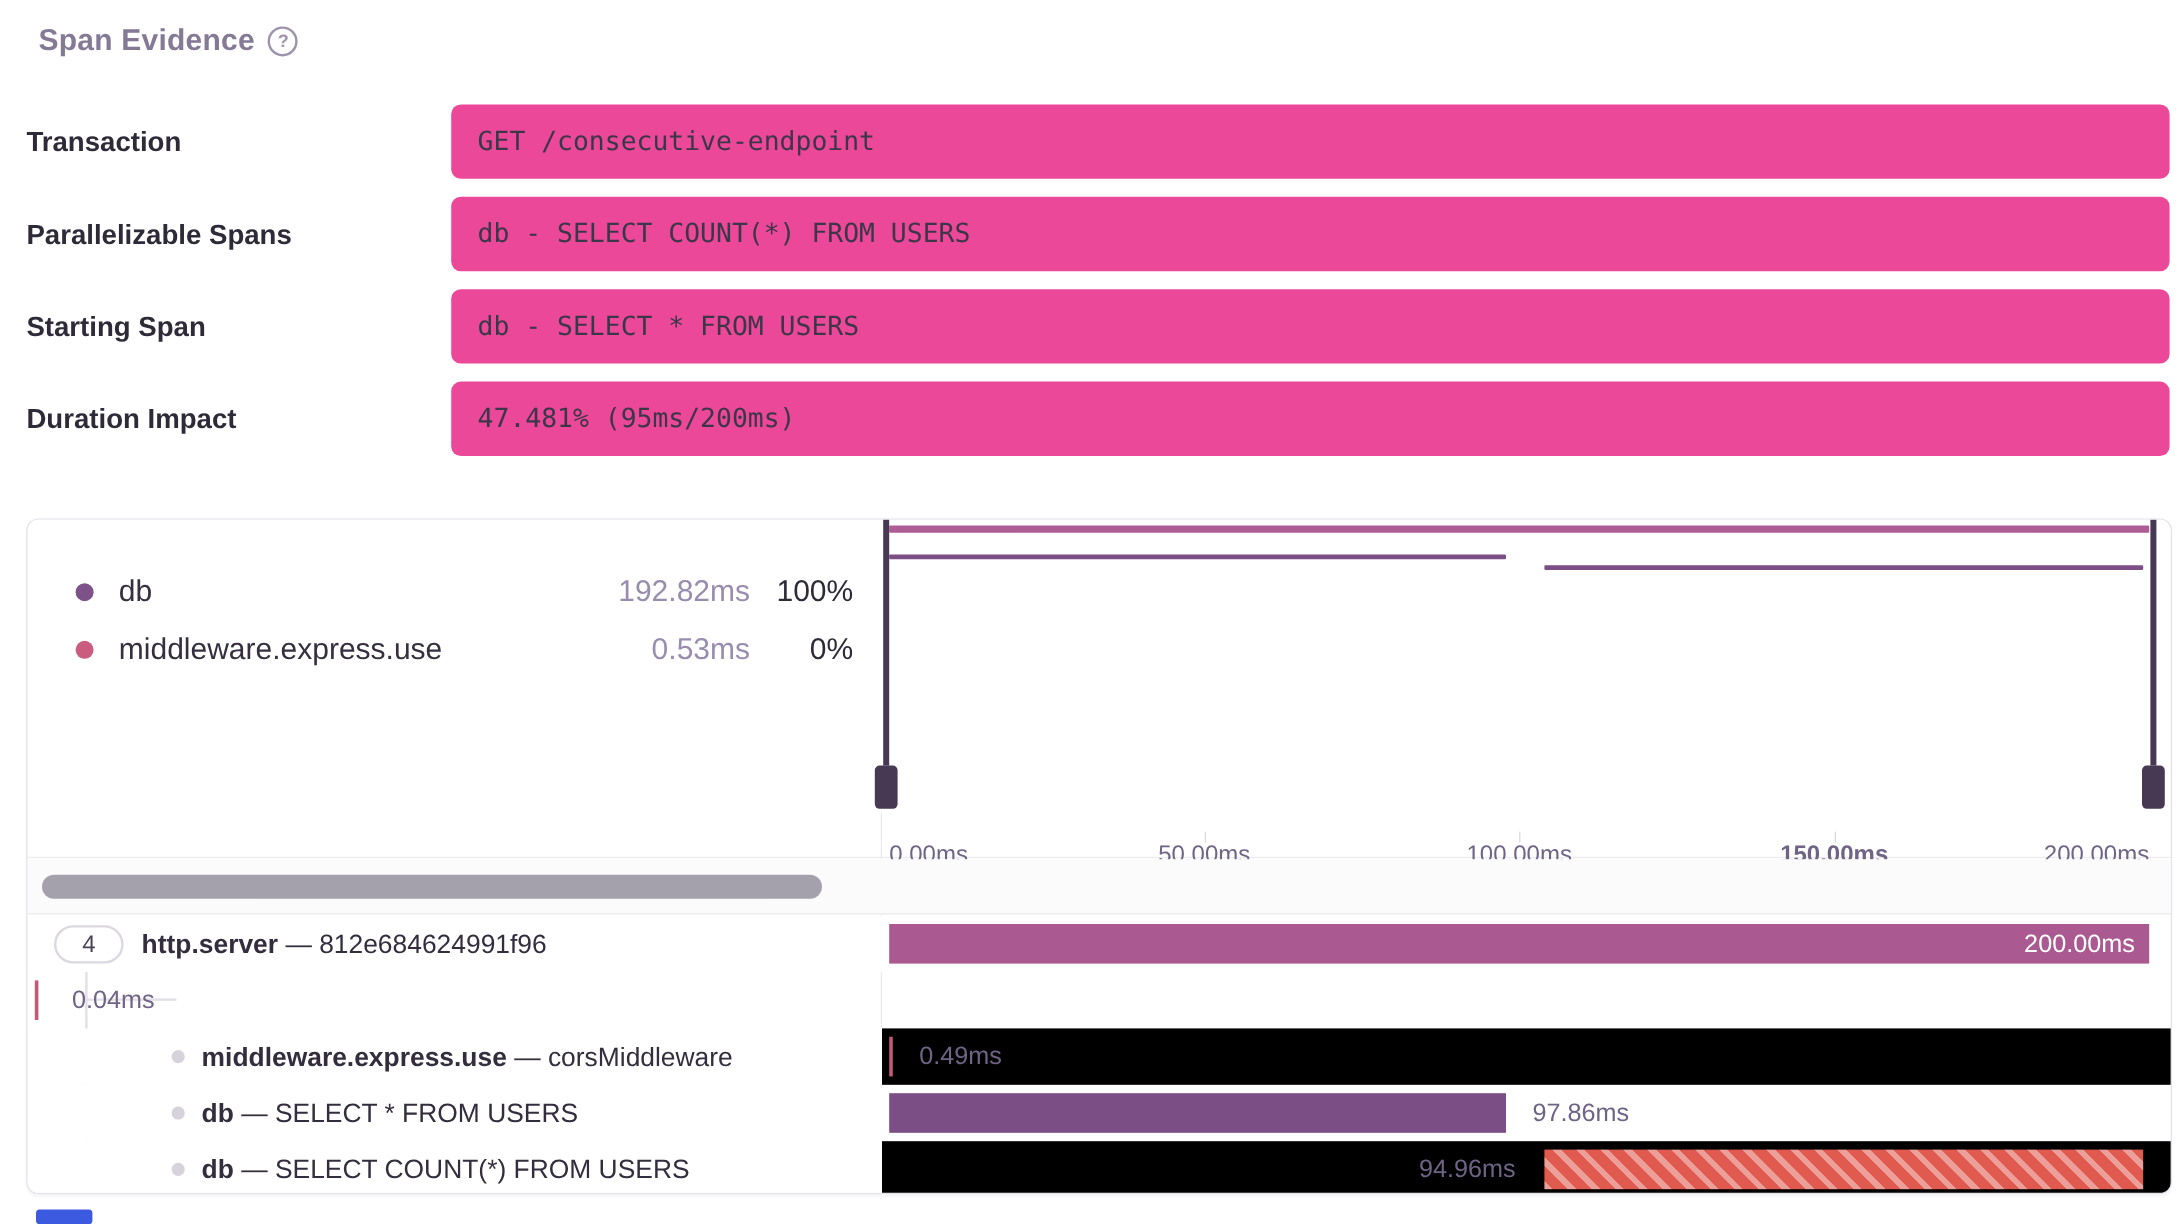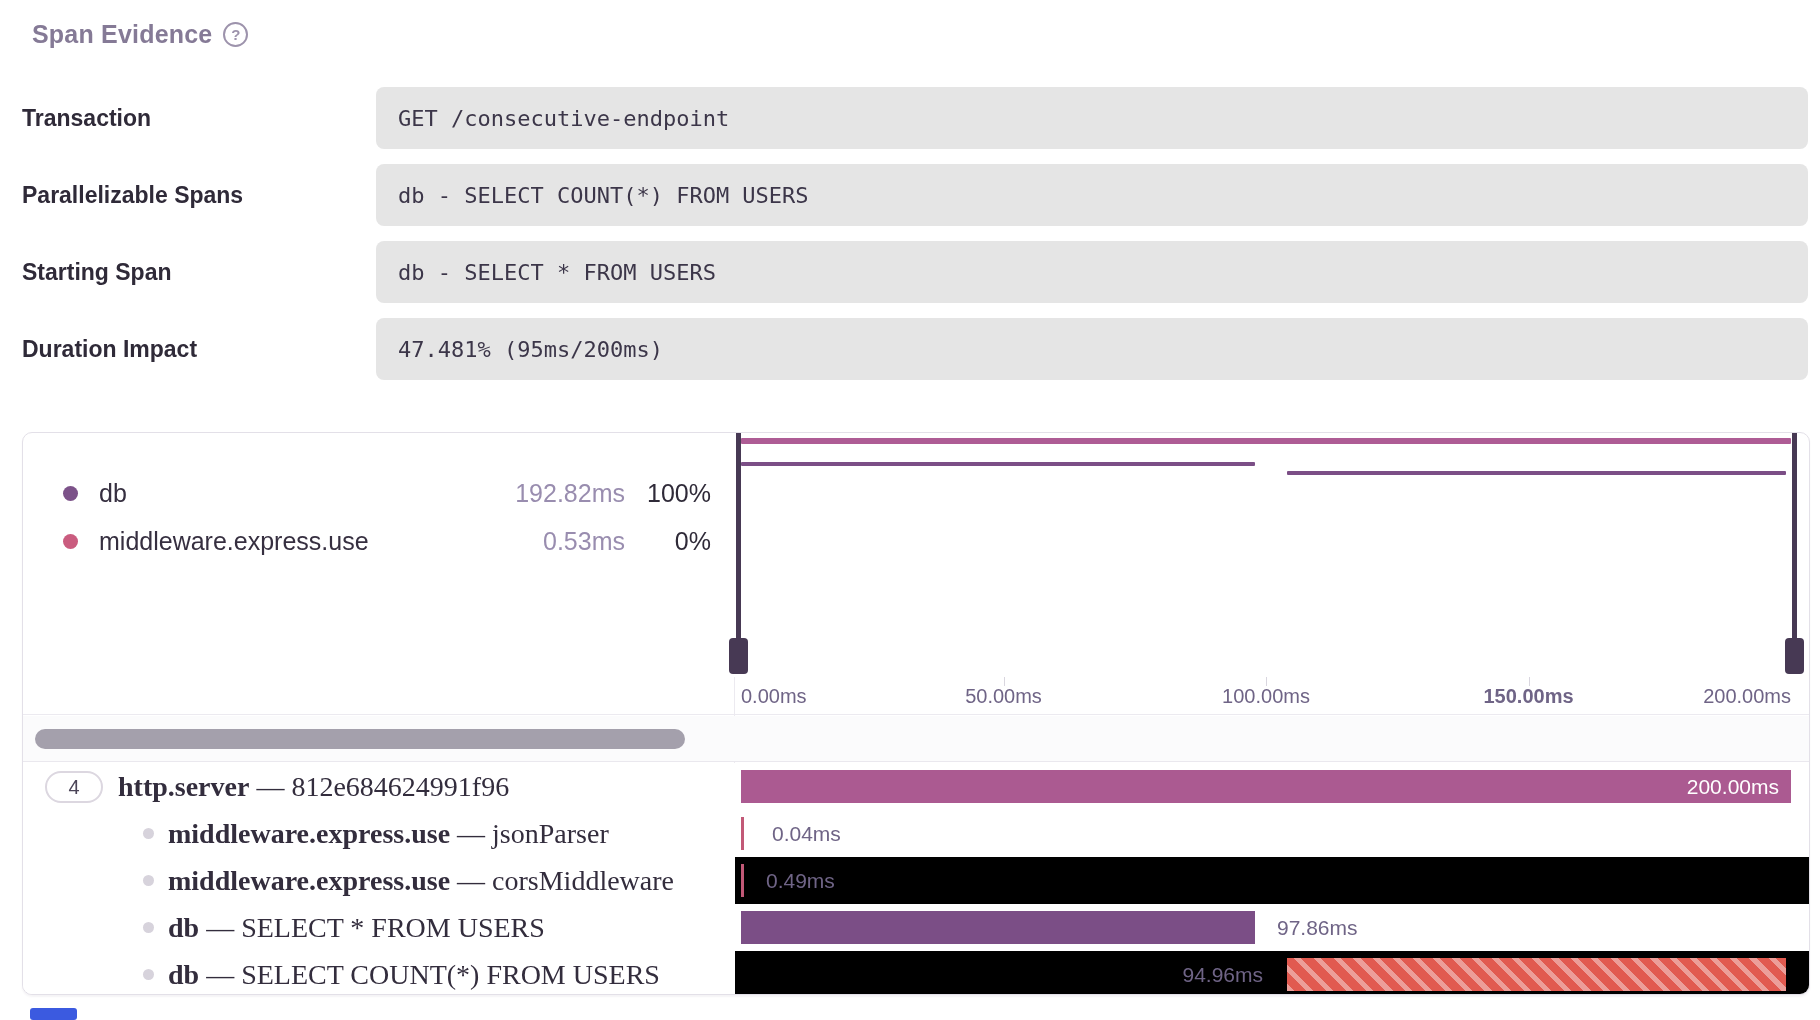--- a/index.html
+++ b/index.html
@@ -11,21 +11,21 @@
   .hdr { position:absolute; left:22px; top:20px; display:flex; align-items:center;margin-left:10px; }
   .hdr-title { font-size:25px; font-weight:bold; color:#857a96; letter-spacing:.2px; }
   .help { width:25px; height:25px; margin-left:11px; border:2px solid #9d93ac; border-radius:50%;
           display:inline-flex; align-items:center; justify-content:center;
           font-size:15px; font-weight:bold; color:#9d93ac; }
 
   
   .kv-wrap { position:absolute; left:22px; top:87px; width:1786px; }
   .kv-row { display:flex; height:62px; margin-bottom:15px; }
   .kv-label { width:354px; display:flex; align-items:center; font-size:23px; font-weight:bold; color:#2f2a38; }
-  .kv-value { flex:1; background:#e5e5e5; border-radius:8px; display:flex; align-items:center;
+  .kv-value { flex:1; background:#ec4899; border-radius:8px; display:flex; align-items:center;
               padding:0 22px; font-family:"DejaVu Sans Mono", monospace; font-size:22px; color:#3c3649; }
 
   
   .panel { position:absolute; left:22px; top:432px; width:1788px; height:563px; background:#fff;
            border:1px solid #e3e0e8; border-radius:10px; overflow:hidden;
            box-shadow:0 2px 2px rgba(80,70,95,.06); }
 
   
   .legend { position:absolute; left:40px; top:36px; width:648px; }
   .lg-row { display:flex; align-items:center; height:48px; font-size:25px; }
@@ -38,21 +38,21 @@
   .minimap { position:absolute; left:713px; top:0; width:1061px; height:244px; }
   .mm-edge { position:absolute; top:0; width:5px; height:205px; background:#473954; }
   .mm-edge.l { left:0; } .mm-edge.r { right:0; }
   .mm-handle { position:absolute; top:205px; width:19px; height:36px; background:#473954; border-radius:4px; }
   .mm-handle.l { left:-7px; } .mm-handle.r { right:-7px; }
   .mm-bars { position:absolute; left:5px; top:0; width:1050px; height:100%; }
   .mm-bar { position:absolute; border-radius:1px; }
 
   
   .axis-row { position:absolute; top:244px; left:0; right:0; height:38px; border-bottom:1px solid #eceaf0; }
-  .axis-track { position:absolute; left:718px; width:1050px; height:100%; }
+  .axis-track { position:absolute; left:718px; width:1050px; height:100%;margin-top:16px; }
   .axis-label { position:absolute; top:8px; font-size:20px; color:#6f6486; white-space:nowrap; }
   .axis-tick { position:absolute; top:0; width:1px; height:9px; background:#d9d6df; }
 
   
   .col-divider { position:absolute; left:711px; top:244px; bottom:0; width:1px; background:#eceaf0; }
 
   
   .scroll-row { position:absolute; top:283px; left:0; right:0; height:46px; background:#fbfbfc;
                 border-bottom:1px solid #eae8ee; }
   .scroll-thumb { position:absolute; left:12px; top:13px; width:650px; height:20px; border-radius:10px;
@@ -62,21 +62,21 @@
   .span-rows { position:absolute; top:330px; left:0; right:0; bottom:0; }
   .span-row { display:flex; height:47px; }
   .cell-left { position:relative; width:712px; background:#fff; white-space:nowrap; overflow:hidden; }
   .cell-right { position:relative; flex:1; }
   .cell-right.striped { background:#000000; }
   .badge { position:absolute; left:22px; top:8px; width:58px; height:32px; border:2px solid #dcd7e0;
            border-radius:17px; background:#fff; display:flex; align-items:center; justify-content:center;
            font-size:20px; color:#4b4457; z-index:2; }
   .tree-dot { position:absolute; left:120px; top:18px; width:11px; height:11px; border-radius:50%;
               background:#d7d3dc; }
-  .tree-text { position:absolute; top:0; line-height:47px; font-size:28px; color:#332d3d;font-family:Liberation Serif, serif; }
+  .tree-text { position:absolute; top:0; line-height:47px; font-size:22px; color:#332d3d; }
   .tree-text.root { left:95px; } .tree-text.child { left:145px; }
   .tree-text .op { font-weight:bold; }
   .connectors { position:absolute; left:0; top:0; width:712px; height:235px; pointer-events:none; }
   .conn-v { position:absolute; left:48px; top:40px; width:2px; height:125px; background:#e3dfe7; }
   .conn-h { position:absolute; left:48px; width:76px; height:2px; background:#e3dfe7; }
   .conn-elbow { position:absolute; left:48px; top:165px; width:76px; height:47px;
                 border-left:2px solid #e3dfe7; border-bottom:2px solid #e3dfe7;
                 border-bottom-left-radius:12px; }
   .bar-area { position:absolute; left:6px; top:0; width:1050px; height:100%; }
   .bar { position:absolute; top:7px; height:33px; }
@@ -184,25 +184,20 @@
     </div>
     <div class="cell-right">
       <div class="bar-area">
         <div class="bar" style="left: 0px; width: 1050px; background: rgb(171, 90, 145);"></div>
         <span class="dur-label inside" style="right: 12px;">200.00ms</span>
       </div>
     </div>
   </div>
 
   <div class="span-row">
-    <div class="cell-left">
-
-      <span class="tree-dot"></span>
-      <span class="tree-text child"><span class="op">middleware.express.use</span><span class="sep"> — </span><span class="desc">jsonParser</span></span>
-    </div>
     <div class="cell-right">
       <div class="bar-area">
         <div class="bar" style="left: 0px; width: 3px; background: rgb(194, 89, 119);"></div>
         <span class="dur-label" style="left: 31px;">0.04ms</span>
       </div>
     </div>
   </div>
 
   <div class="span-row">
     <div class="cell-left">

